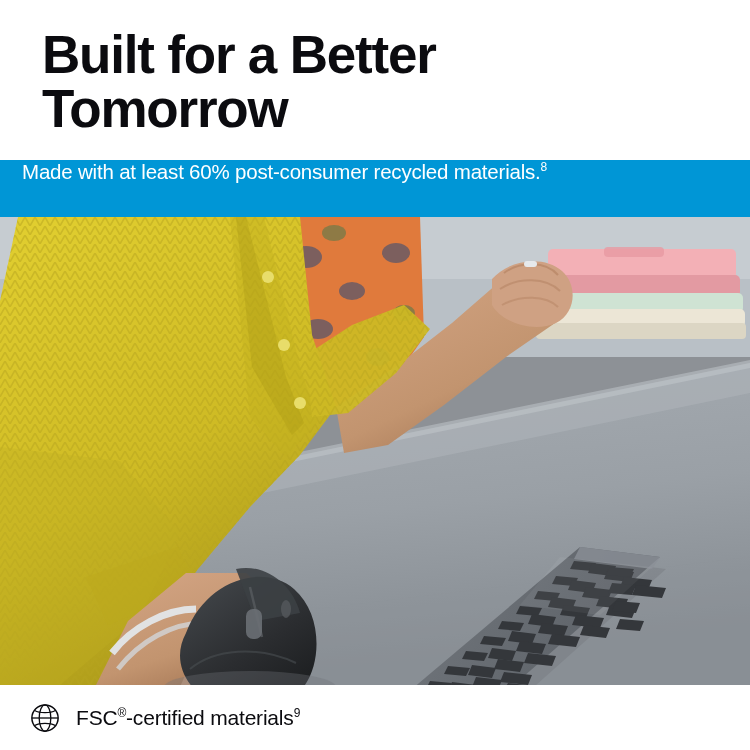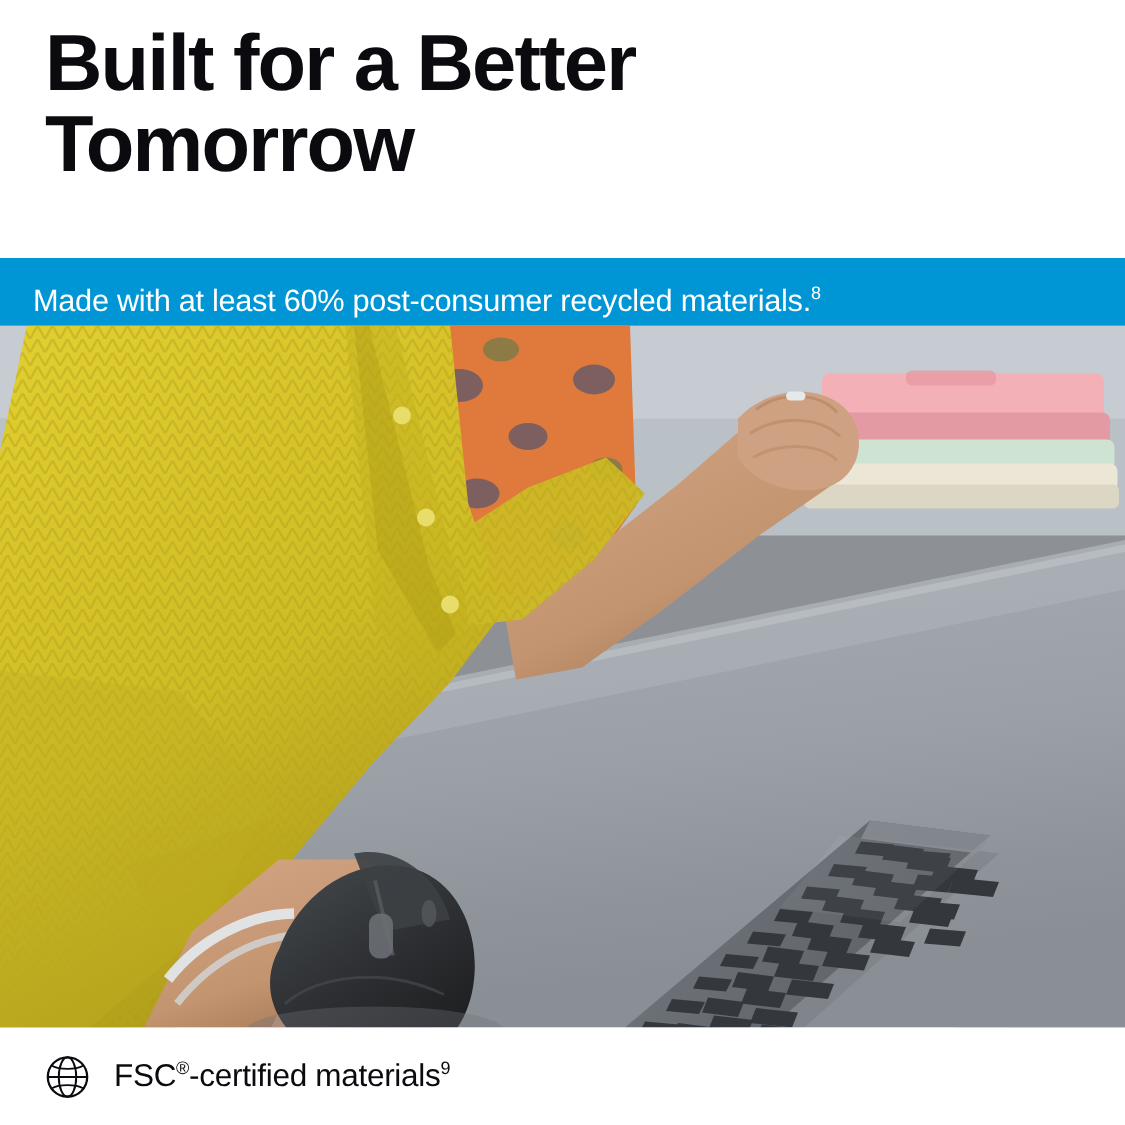--- a/index.html
+++ b/index.html
@@ -28,34 +28,33 @@
     box-sizing: border-box;
     padding: 16px 30px 0 30px;
   }
   .headline {
     font-family: "Liberation Sans", sans-serif;
     font-size: 53px;
     line-height: 1.02;
     font-weight: 700;
     letter-spacing: -1.2px;
     color: #0b0b0f;
-    margin: 0;
+    margin: 12px;
     white-space: pre-line;
   }
 
   
   .sub-band {
     position: absolute;
-    left: 0; top: 172px;
+    left: 0; top: 160px;
     width: 750px;
     height: 57px;
     background: #0096d6;
     box-sizing: border-box;
     display: flex;
-    align-items: center;
     padding-left: 22px;
   }
   .subhead {
     color: #ffffff;
     font-size: 20.5px;
     font-weight: 400;
     letter-spacing: -0.2px;
     white-space: nowrap;
   }
   .subhead sup {

